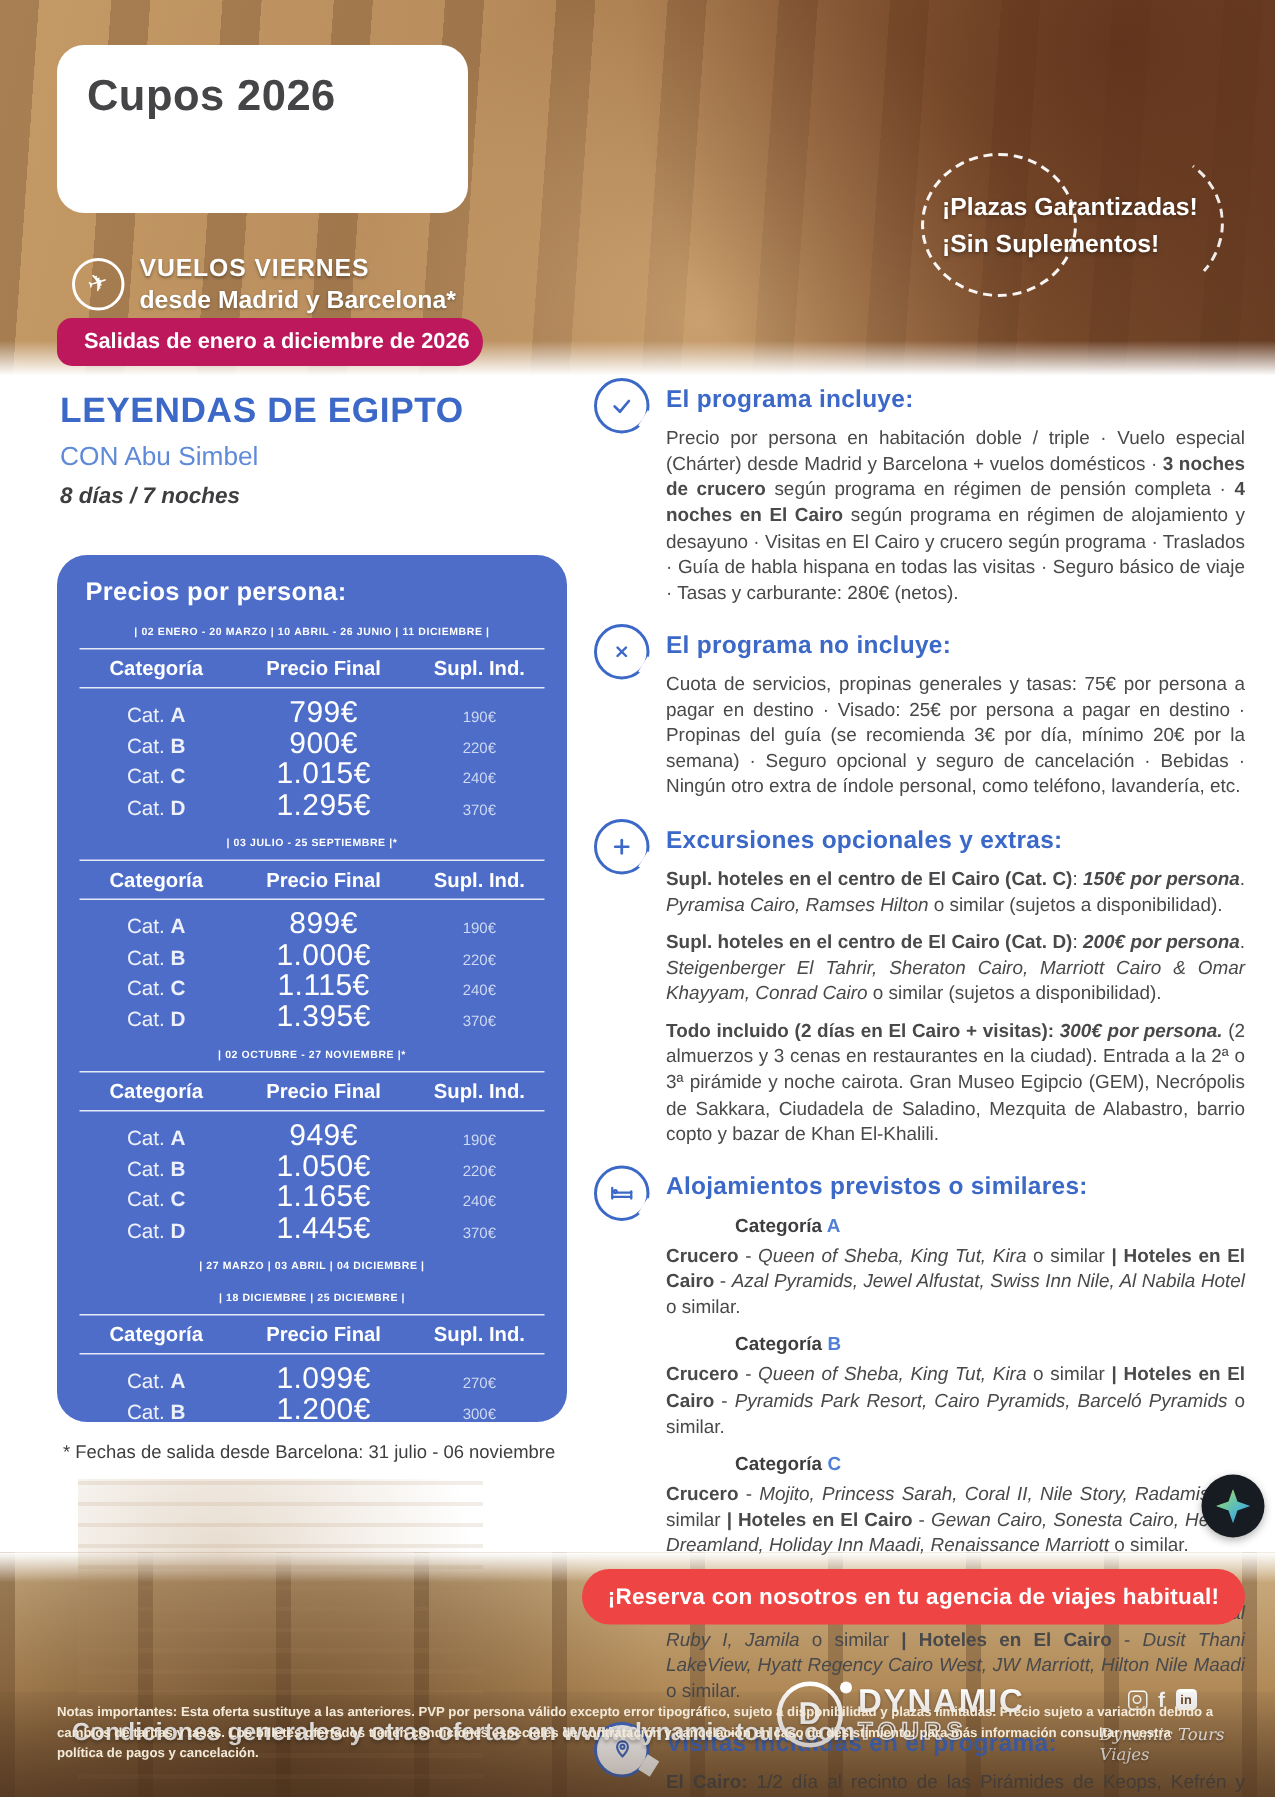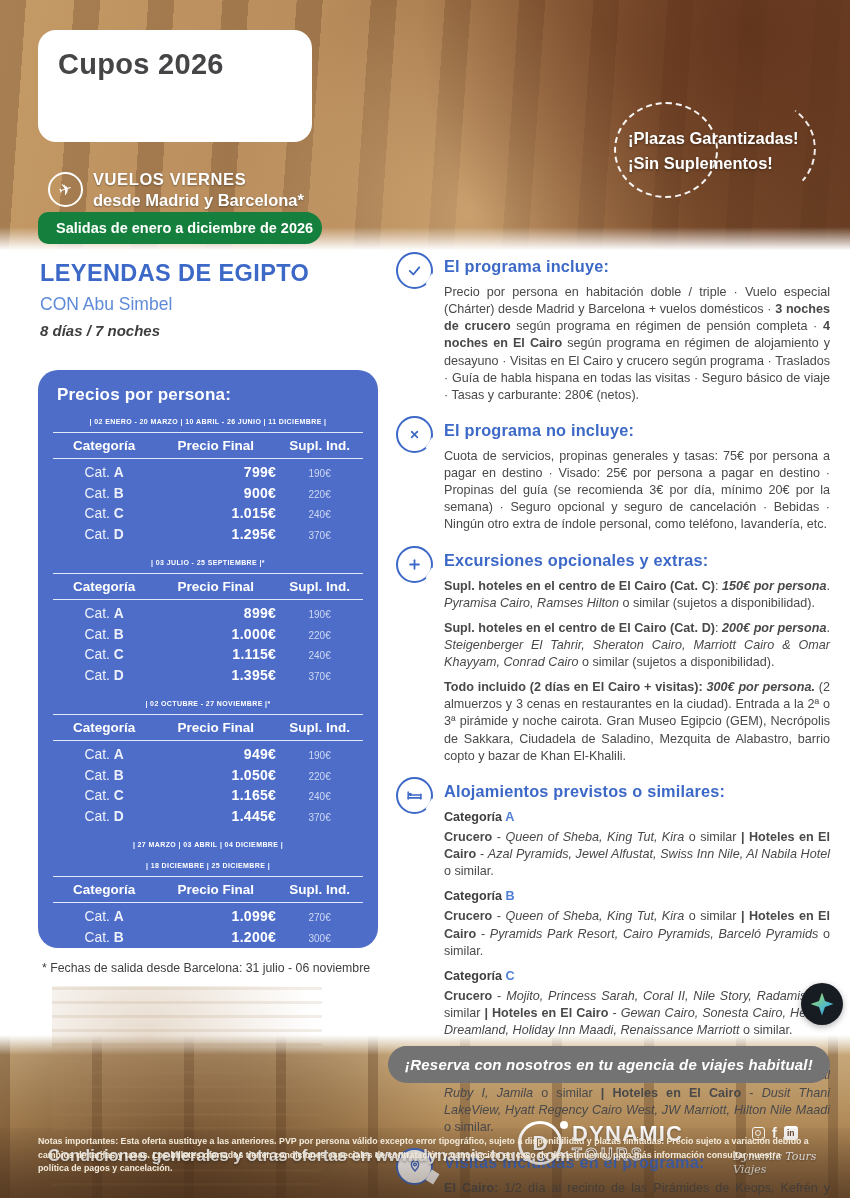--- a/index.html
+++ b/index.html
@@ -45,21 +45,21 @@
   .flights{position:absolute;left:48px;top:169px;display:flex;align-items:center;gap:10px;color:#fff;}
   .flight-circle{width:31px;height:31px;border:2.4px solid #fff;border-radius:50%;display:flex;
       align-items:center;justify-content:center;position:relative;}
   .flight-circle::after{content:'';position:absolute;right:-4px;bottom:1px;width:7px;height:9px;
       background:transparent;}
   .flight-glyph{font-size:16px;transform:rotate(-18deg);line-height:1;}
   .flights .fl1{font-size:16.5px;font-weight:700;letter-spacing:.6px;line-height:1.25;
       text-shadow:0 1px 2px rgba(0,0,0,.35);}
   .flights .fl2{font-size:16.5px;font-weight:700;line-height:1.25;text-shadow:0 1px 2px rgba(0,0,0,.35);}
 
-  .departures{position:absolute;left:38px;top:212px;width:284px;height:32px;background:#15803d;
+  .departures{position:absolute;left:38px;top:212px;width:284px;height:32px;background:#be185d;
       border-radius:10px 16px 16px 10px;color:#fff;display:flex;align-items:center;
       padding-left:18px;box-sizing:border-box;font-size:14.5px;font-weight:600;}
 
   
   .program-title{position:absolute;left:40px;top:260px;font-size:23.5px;font-weight:800;color:#3c68c7;letter-spacing:.4px;}
   .program-sub{position:absolute;left:40px;top:294px;font-size:17.5px;font-weight:500;color:#5f8ad8;}
   .duration{position:absolute;left:40px;top:322px;font-size:15px;font-weight:700;font-style:italic;color:#3e3e40;}
 
   .price-panel{position:absolute;left:38px;top:370px;width:340px;height:578px;background:#4d6dc9;
       border-radius:20px;padding:13px 15px;box-sizing:border-box;color:#fff;overflow:hidden;}
@@ -67,42 +67,42 @@
   .dates{font-size:10px;font-weight:700;text-align:center;margin-top:10px;
       font-variant-caps:all-small-caps;letter-spacing:.4px;}
   .phead{display:flex;border-top:1.2px solid rgba(255,255,255,.85);border-bottom:1.2px solid rgba(255,255,255,.85);
       padding:5px 0;margin-top:6px;font-size:13.5px;font-weight:600;}
   .phead span{text-align:center;}
   .col1{width:33%;} .col2{width:39%;} .col3{width:28%;}
   .rows{margin-top:5px;}
   .prow{display:flex;align-items:baseline;height:20.5px;}
   .prow .cat{width:33%;text-align:center;font-size:13.8px;color:#eef1fb;}
   .prow .cat b{font-weight:700;}
-  .prow .price{width:39%;text-align:right;font-size:14px;font-weight:700;letter-spacing:.3px;}
+  .prow .price{width:39%;text-align:center;font-size:20px;font-weight:400;letter-spacing:.3px;}
   .prow .supl{width:28%;text-align:center;font-size:10px;color:#cfd9f3;}
 
   .footnote{position:absolute;left:42px;top:961px;font-size:12.3px;color:#3e3e40;}
 
   
   .right-col{position:absolute;left:396px;top:254px;width:434px;}
   .section{display:flex;gap:11px;margin-bottom:12px;}
   .sec-icon{width:33px;height:33px;min-width:33px;border:2.4px solid #3c68c7;border-radius:50%;
       display:flex;align-items:center;justify-content:center;position:relative;background:#fff;margin-top:-2px;}
   .sec-icon::after{content:'';position:absolute;right:-6px;bottom:0px;width:9px;height:12px;background:#fff;
       transform:rotate(32deg);}
   .sec-body-wrap{flex:1;}
   .sec-title{color:#3c68c7;font-weight:800;font-size:16.3px;margin:3px 0 8px 0;letter-spacing:.2px;}
   .para{font-size:12.6px;color:#49494b;line-height:1.36;text-align:justify;margin:0 0 8px 0;}
   .para:last-child{margin-bottom:2px;}
-  .cat-label{font-weight:700;text-align:left;margin-bottom:3px;color:#3e3e40;}
+  .cat-label{font-weight:700;text-align:left;margin-bottom:3px;color:#3e3e40;margin-left:46px;}
   .seg-b{font-weight:700;} .seg-i{font-style:italic;} .seg-c{color:#4f7fd6;}
 
   
-  .reserve{position:absolute;left:388px;top:1046px;width:442px;height:37px;background:#737373;
-      border-radius:19px;color:#fff;font-style:italic;font-weight:700;font-size:15px;
+  .reserve{position:absolute;left:388px;top:1046px;width:442px;height:37px;background:#ef4444;
+      border-radius:19px;color:#fff;font-weight:700;font-size:15px;
       display:flex;align-items:center;justify-content:center;letter-spacing:.2px;text-align:center;}
   .conditions{position:absolute;left:48px;top:1146px;color:#fff;font-weight:700;font-size:16.5px;
       text-shadow:0 1px 3px rgba(0,0,0,.45);}
   .logo{position:absolute;left:518px;top:1121px;display:flex;align-items:center;gap:10px;color:#fff;
       text-shadow:0 1px 2px rgba(0,0,0,.35);}
   .logo-mark{width:38px;height:38px;border:3px solid #fff;border-radius:50%;position:relative;
       display:flex;align-items:center;justify-content:center;font-weight:800;font-size:21px;}
   .logo-mark::after{content:'';position:absolute;top:-3px;right:-9px;width:8px;height:8px;background:#fff;border-radius:50%;}
   .logo-text .l1{font-size:22px;font-weight:800;letter-spacing:1.2px;line-height:1;}
   .logo-text .l2{font-size:16px;font-weight:700;letter-spacing:3.5px;line-height:1;margin-top:2px;

